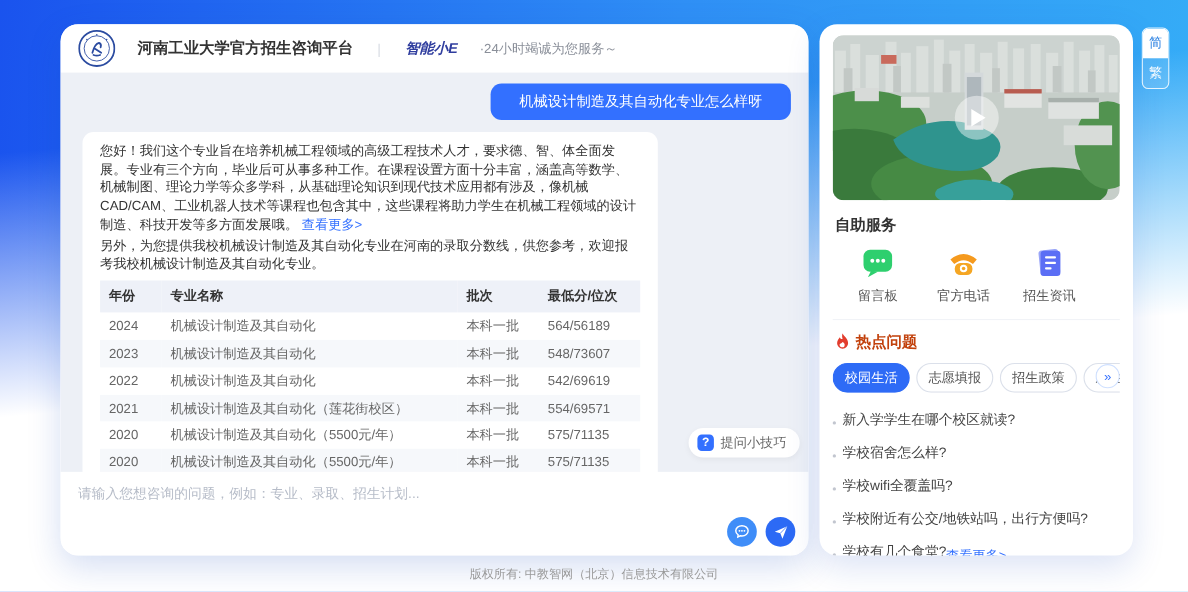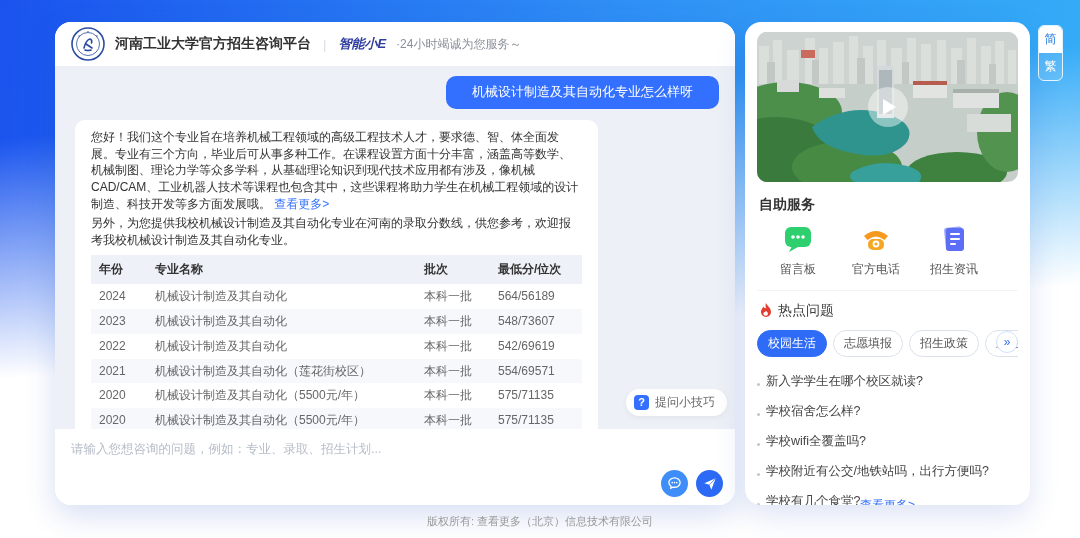--- a/index.html
+++ b/index.html
@@ -12,21 +12,21 @@
       linear-gradient(95deg, #1a53ee 0%, #2f8ff5 55%, #35aef7 100%);
   }
 
   
   .chat-card {
     position:absolute; left:55px; top:22px; width:680px; height:483px;
     background:#fff; border-radius:16px; overflow:hidden;
     box-shadow:0 10px 30px rgba(20,70,190,.18);
     display:flex; flex-direction:column;
   }
-  .card-header { height:44px; flex:0 0 44px; display:flex; align-items:center; padding:0 16px; gap:10px; background:#fff; }
+  .card-header { height:44px; flex:0 0 44px; display:flex; align-items:center; padding:0 16px; gap:20px; background:#fff; }
   .logo-wrap { width:34px; height:34px; flex:0 0 34px; }
   .hdr-title { font-size:14px; font-weight:bold; color:#333; }
   .hdr-sep { color:#d8dce4; font-size:13px; margin:0 2px; }
   .hdr-bot { font-size:13px; font-weight:bold; font-style:italic; color:#2f3d9e; }
   .hdr-tag { font-size:12px; color:#8a8f99; }
 
   .chat-area { flex:1; background:#edf0f6; position:relative; padding:10px 16px 0 20px; overflow:hidden; }
   .user-row { display:flex; justify-content:flex-end; }
   .user-bubble { background:#3370ff; color:#fff; font-size:13px; padding:8px 26px; border-radius:10px; line-height:1.3; }
 
@@ -62,21 +62,21 @@
   .play-overlay { position:absolute; left:50%; top:50%; transform:translate(-50%,-50%); width:40px; height:40px; border-radius:50%; background:rgba(255,255,255,.45); display:flex; align-items:center; justify-content:center; }
   .play-overlay .tri { width:0; height:0; border-left:13px solid #fff; border-top:8px solid transparent; border-bottom:8px solid transparent; margin-left:4px; }
 
   .section-title { font-size:14px; font-weight:bold; color:#333; margin:14px 2px 10px; }
   .service-row { display:flex; padding:0 2px; }
   .service-item { width:78px; display:flex; flex-direction:column; align-items:center; gap:7px; cursor:pointer; }
   .service-item .lbl { font-size:12px; color:#555; }
 
   .hot-section { margin-top:12px; border-top:1px solid #f1f3f7; padding-top:11px; position:relative; height:226px; }
   .hot-title-row { display:flex; align-items:center; gap:5px; margin:0 2px 10px; }
-  .hot-title-row .t { font-size:14px; font-weight:normal; color:#404040; }
+  .hot-title-row .t { font-size:14px; font-weight:bold; color:#c2410c; }
   .tag-row { display:flex; gap:6px; align-items:center; overflow:hidden; position:relative; padding-right:26px; }
   .tag { flex:0 0 auto; font-size:12px; padding:4px 10px; border-radius:14px; border:1px solid #dbe0ea; color:#555; background:#fff; cursor:pointer; white-space:nowrap; }
   .tag.active { background:#2e6bf6; border-color:#2e6bf6; color:#fff; }
   .tag-more { position:absolute; right:0; top:1px; width:22px; height:22px; border-radius:50%; border:1px solid #cfe0ff; background:#fff; color:#3370ff; font-size:12px; line-height:20px; text-align:center; cursor:pointer; }
   .q-list { margin-top:9px; }
   .q-item { display:flex; align-items:center; gap:6px; padding:6.5px 0; font-size:12.5px; color:#444; cursor:pointer; }
   .q-item .dot { width:3px; height:3px; border-radius:50%; background:#c2c6cf; margin-top:7px; flex:0 0 3px; }
   .side-see-more { position:absolute; left:0; right:0; bottom:2px; text-align:center; font-size:12px; color:#3370ff; cursor:pointer; }
 
   
@@ -334,13 +334,13 @@
 
     <div class="side-see-more">查看更多&gt;</div>
   </div>
 </div>
 
 <div class="lang-toggle">
   <div class="lang-btn simp">简</div>
   <div class="lang-btn trad">繁</div>
 </div>
 
-<div class="page-footer">版权所有: 查看更多（北京）信息技术有限公司</div>
+<div class="page-footer">版权所有: 中教智网（北京）信息技术有限公司</div>
 
 </body></html>

